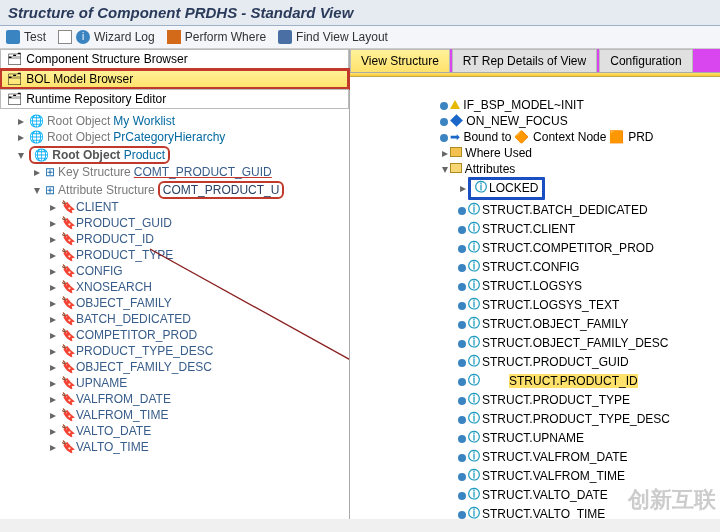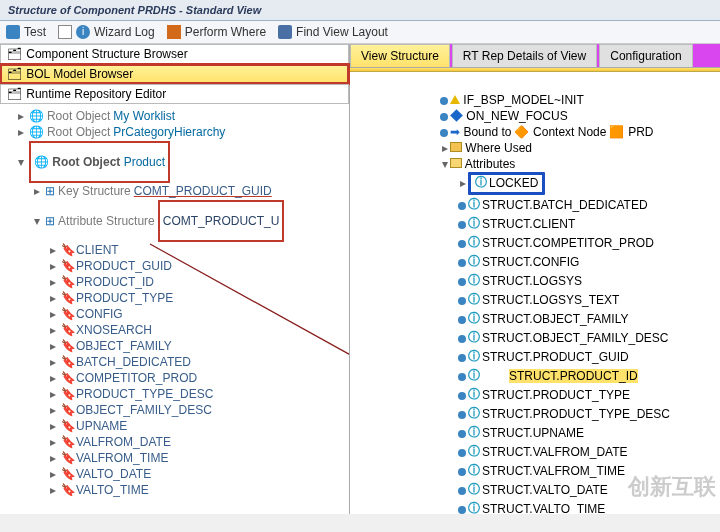--- a/index.html
+++ b/index.html
@@ -1,51 +1,51 @@
 <!DOCTYPE html>
 <html><head>
 <meta charset="utf-8">
 <style>
   * { box-sizing: border-box; font-family: Arial, Helvetica, sans-serif; font-size: 12px; }
   body { margin: 0; padding: 0; background: #f0f0f0; width: 720px; height: 532px; overflow: hidden; }
-  .title { font-style: italic; font-weight: bold; font-size: 11px; color: #2a3a5a; padding: 4px 8px; background: #e6ebf2; border-bottom: 1px solid #9cb0c8; }
+  .title { font-style: italic; font-weight: bold; font-size: 15px; color: #2a3a5a; padding: 4px 8px; background: #e6ebf2; border-bottom: 1px solid #9cb0c8; }
   .toolbar { padding: 4px 6px; background: #f5f6f9; border-bottom: 1px solid #ccc; display: flex; gap: 12px; align-items: center; }
   .tb-item { display: inline-flex; align-items: center; gap: 4px; cursor: pointer; color: #333; }
   .tb-icon { width: 14px; height: 14px; display: inline-block; }
   .main { display: flex; height: calc(100% - 62px); }
   .left { width: 350px; border-right: 1px solid #aaa; display: flex; flex-direction: column; }
   .right { flex: 1; display: flex; flex-direction: column; }
   .panel-head { background: linear-gradient(#fff29a,#ffe26b); border: 1px solid #c0a84a; padding: 2px 6px; display: flex; align-items: center; gap: 4px; }
   .panel-head.inactive { background: #fff; border:1px solid #bbb; }
   .panel-head.highlight { outline: 3px solid #c0392b; outline-offset: -2px; }
   .tree { flex:1; overflow:auto; background:#fff; padding: 4px 0; font-size: 12px; color:#2b4466; position: relative; }
   .tree ul { list-style: none; margin:0; padding-left: 16px; }
   .tree li { white-space: nowrap; padding: 1px 0; }
   .row { display:inline-flex; align-items:center; gap:3px; }
   .exp { cursor:pointer; color:#666; width:10px; display:inline-block; text-align:center; }
   .txt { color:#385d8a; }
   .gray { color:#7a7a7a; }
   .root { color:#555; }
   .rootlabel { color:#0369a1; }
-  .hl-box { border: 2px solid #c0392b; border-radius: 0; padding: 12px 3px; display:inline-block; }
+  .hl-box { border: 2px solid #c0392b; border-radius: 6px; padding: 0 3px; display:inline-block; }
   .hl-yellow { background: #ffe26b; margin-left: 27px; }
   .hl-blue { border: 3px solid #1a4fc1; border-radius: 1px; padding: 0 4px; display:inline-block; }
   .tabs { display:flex; background:#d946ef; border-bottom:1px solid #aaa; }
   .tab { padding: 4px 10px; background:#e0e0e0; border:1px solid #bbb; border-bottom:none; margin-right:2px; cursor:pointer; font-size:12px; }
   .tab.active { background:linear-gradient(#fff29a,#ffe26b); }
   .rtree { flex:1; overflow:auto; background:#fff; padding:20px 0; font-size:12px; position: relative; }
   .rtree ul { list-style:none; margin:0; padding-left: 18px; }
   .rtree li { white-space: nowrap; padding: 1px 0; }
   .dot { width:8px; height:8px; border-radius:50%; display:inline-block; background:#3a84c2; margin-right:2px; vertical-align:middle; }
   .yel-tri { width:0; height:0; border-left:5px solid transparent; border-right:5px solid transparent; border-bottom:9px solid #e6b800; display:inline-block; }
   .diamond { width:9px; height:9px; background:#1b66c9; transform:rotate(45deg); display:inline-block; margin: 0 2px; }
   .folder { width:12px; height:10px; background:#f2c14e; border:1px solid #b08b1f; display:inline-block; }
   .tag-ico { color:#2f7ba6; font-size:12px; display:inline-block; width:12px; }
   .attr-ico { color:#1f9bbf; font-weight:bold; display:inline-block; width:14px; transform: translateY(-1px); }
-  .watermark { position:absolute; right:4px; bottom:12px; font-size:22px; color:#ccc; font-weight:bold; pointer-events:none; }
+  .watermark { position:absolute; right:4px; bottom:4px; font-size:22px; color:#ccc; font-weight:bold; pointer-events:none; }
   .arrow-svg { position:absolute; top:0; left:0; pointer-events:none; }
 </style>
 </head>
 <body>
 
 <div class="title">Structure of Component PRDHS - Standard View</div>
 
 <div class="toolbar">
   <span class="tb-item">
     <span class="tb-icon" style="background:#3a84c2;border-radius:2px;"></span>

